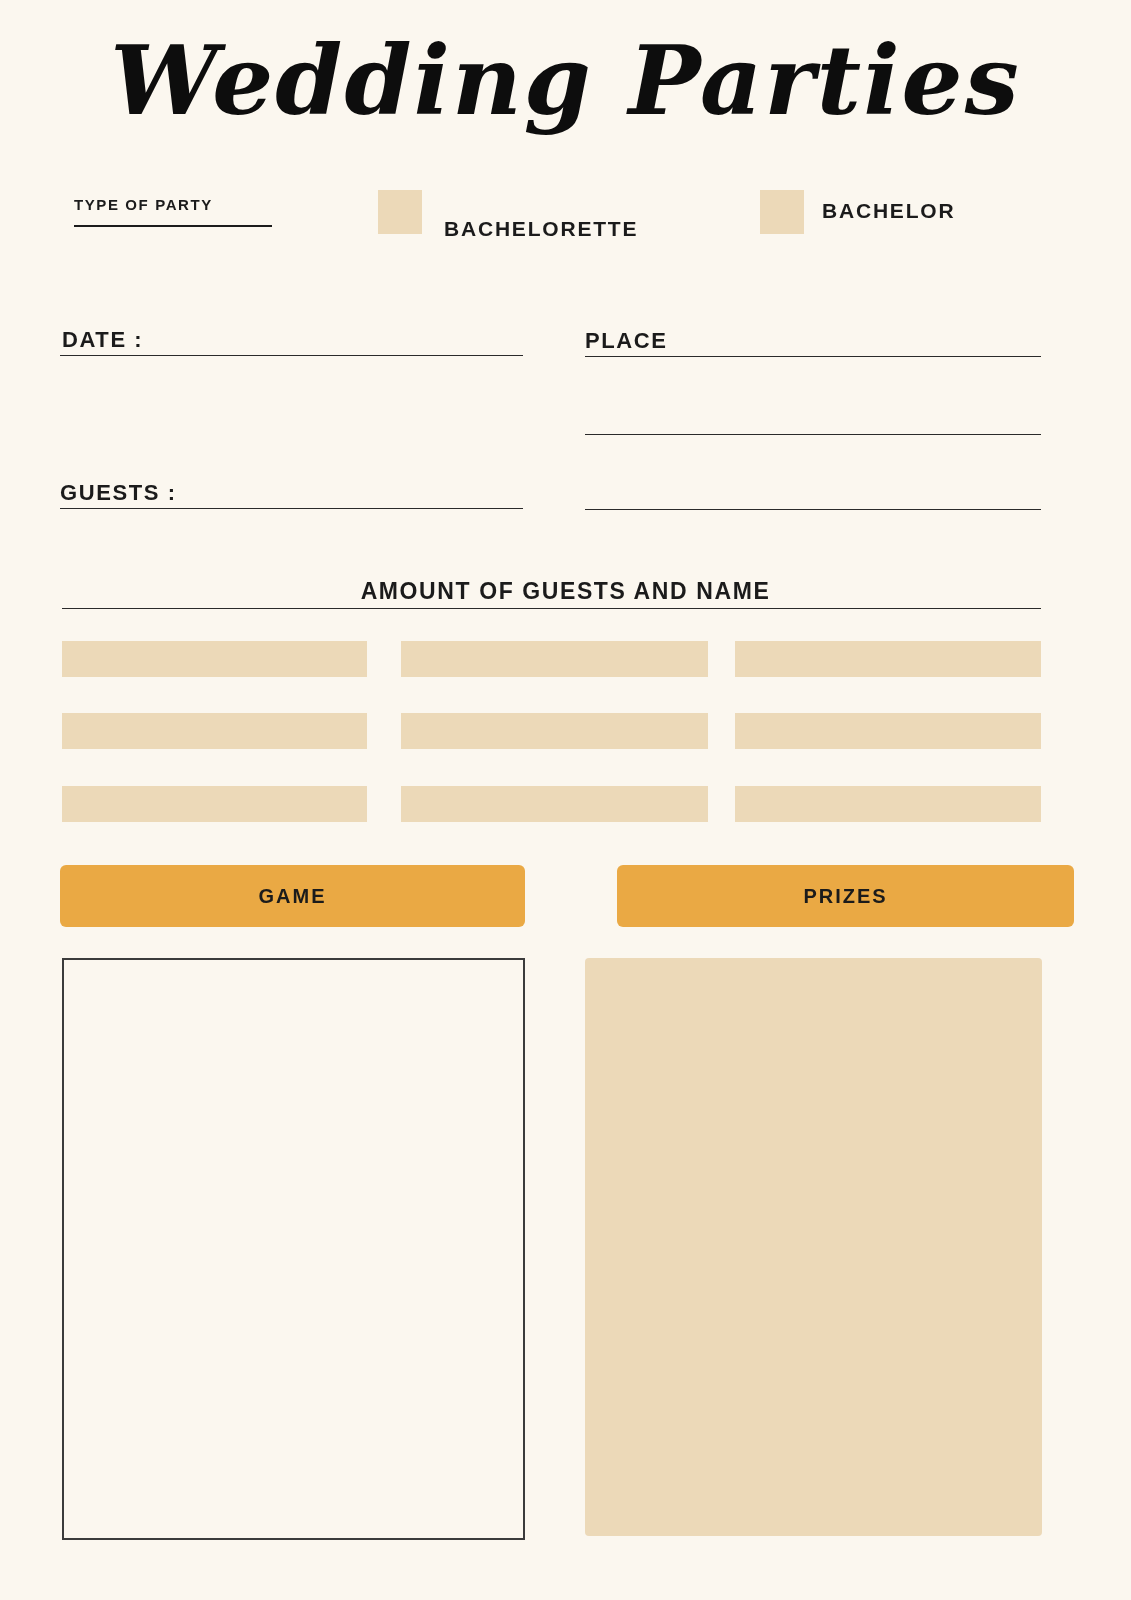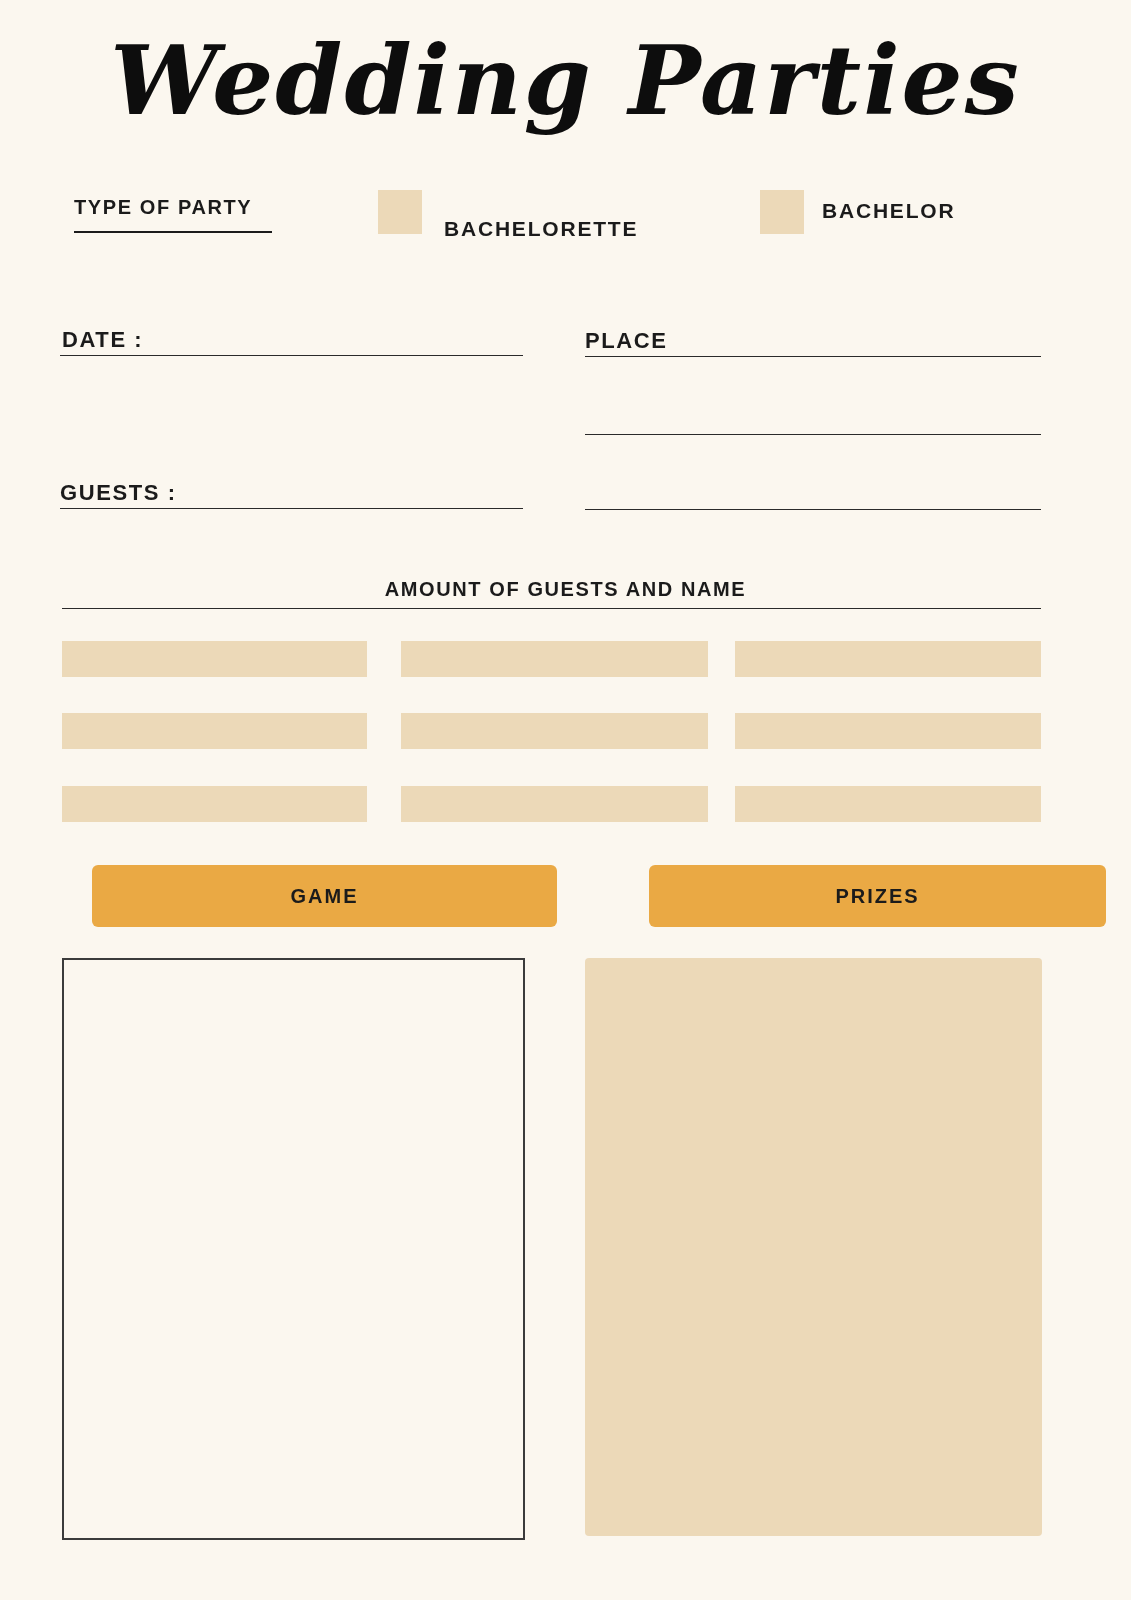--- a/index.html
+++ b/index.html
@@ -44,21 +44,21 @@
     position: absolute;
     top: 190px;
     left: 62px;
     width: 1007px;
     height: 48px;
   }
   .party-label {
     position: absolute;
     left: 12px;
     top: 6px;
-    font-size: 20px;
+    font-size: 15px;
     font-weight: 700;
     letter-spacing: 1.6px;
     padding-bottom: 12px;
     border-bottom: 2px solid #1b1b1b;
     width: 198px;
   }
   .checkbox {
     position: absolute;
     width: 44px;
     height: 44px;
@@ -101,21 +101,21 @@
   .rule-place2 { left: 585px; top: 434px; width: 456px; }
   .rule-place3 { left: 585px; top: 509px; width: 456px; }
 
   
   .guests-title {
     position: absolute;
     top: 578px;
     left: 0;
     width: 1131px;
     text-align: center;
-    font-size: 20px;
+    font-size: 23px;
     font-weight: 700;
     letter-spacing: 1.6px;
   }
   .rule-guests {
     left: 62px;
     top: 608px;
     width: 979px;
   }
   .guest-box {
     position: absolute;
@@ -135,21 +135,20 @@
     height: 62px;
     background: #eaa944;
     border-radius: 6px;
     display: flex;
     align-items: center;
     justify-content: center;
     font-size: 20px;
     font-weight: 700;
     letter-spacing: 2px;
     color: #1b1b1b;
-    margin-left: 32px;
   }
   .hdr-game   { left: 60px;  top: 865px; width: 465px; }
   .hdr-prizes { left: 617px; top: 865px; width: 457px; }
 
   
   .panel-game {
     position: absolute;
     left: 62px;
     top: 958px;
     width: 459px;

